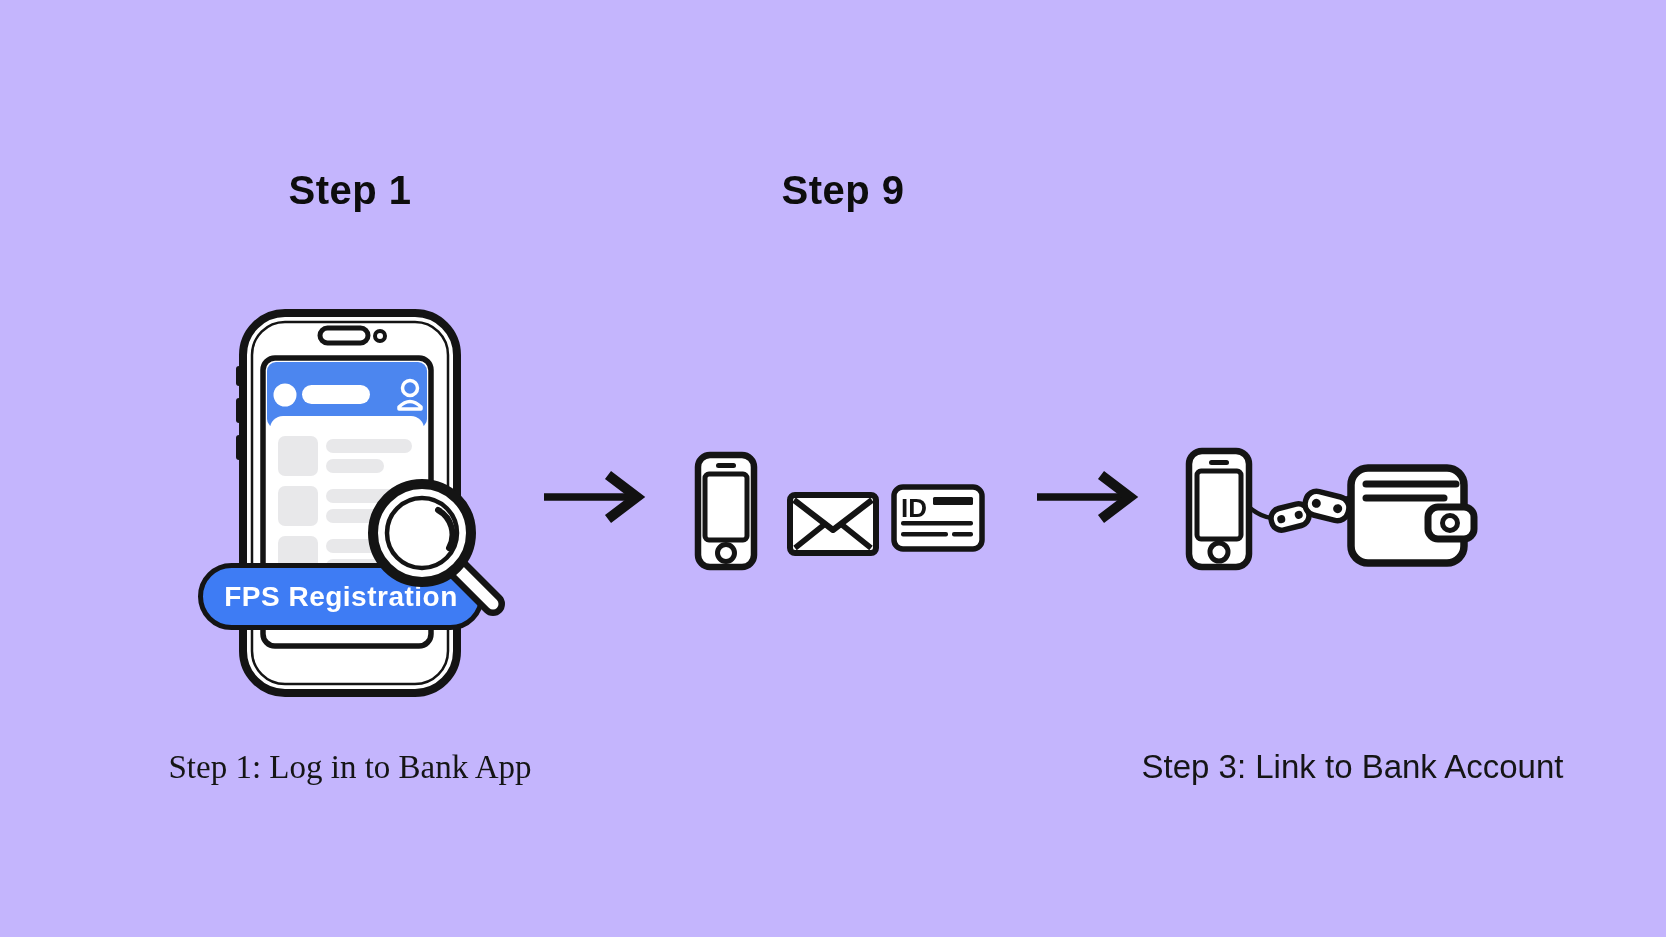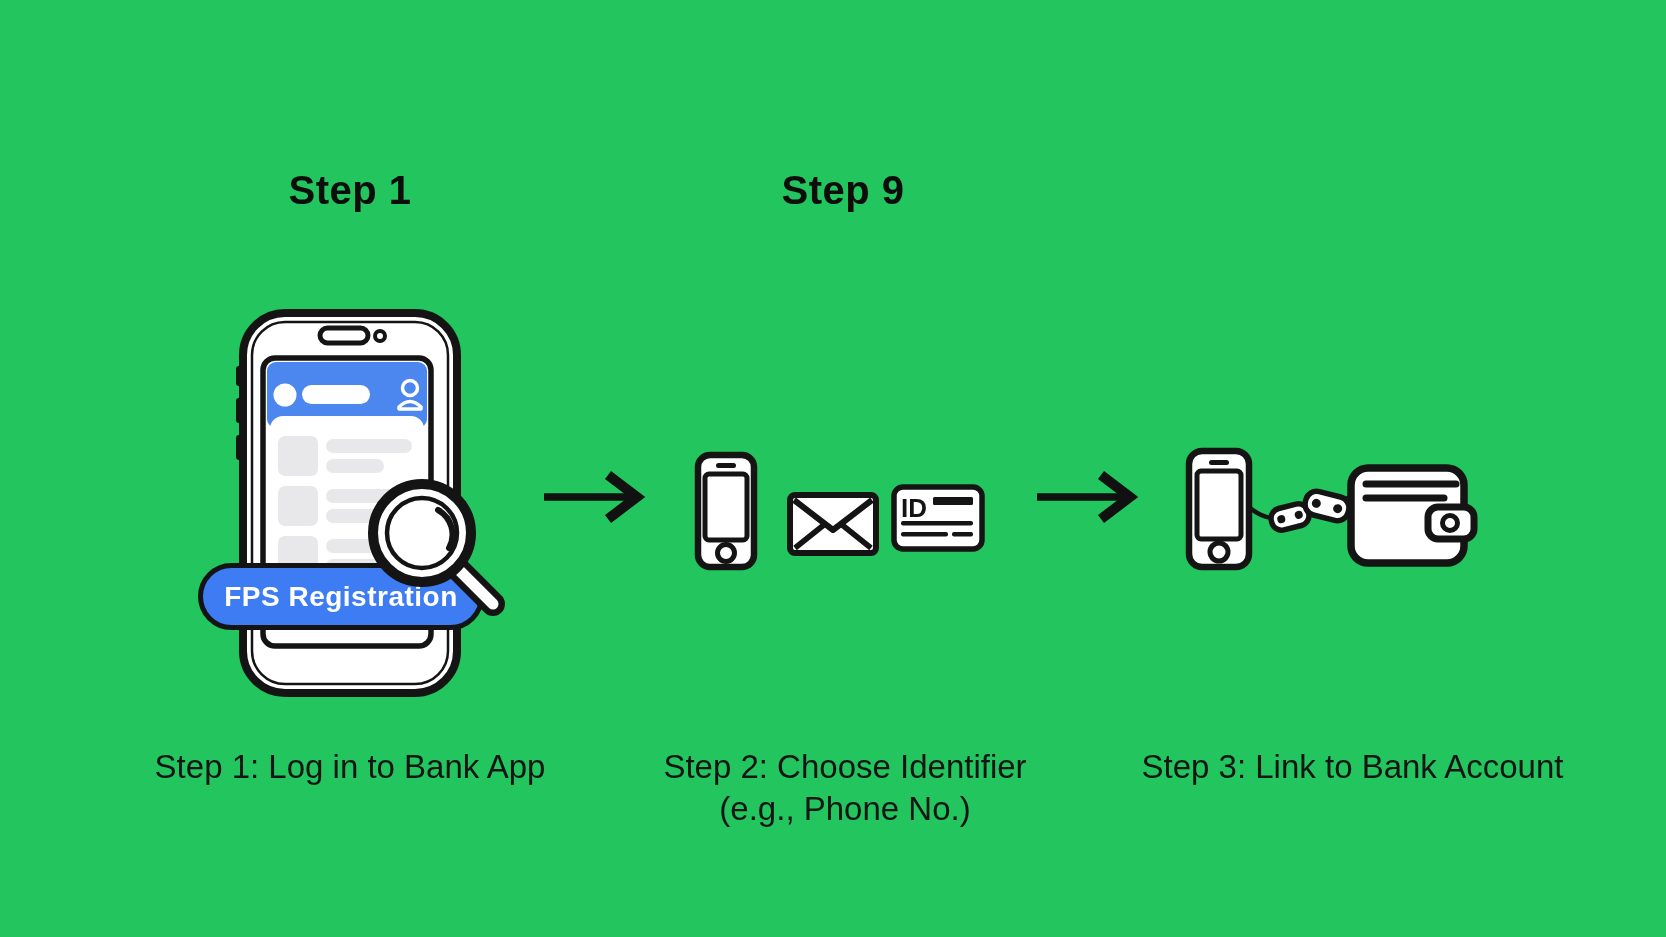--- a/index.html
+++ b/index.html
@@ -1,19 +1,19 @@
 <!DOCTYPE html>
 <html><head>
 <meta charset="utf-8">
 <style>
   html,body{margin:0;padding:0;background:#fdfdfc;}
   .canvas{
     position:relative;
     width:1666px;height:937px;
-    background:#22c55e;
+    background:#c4b5fd;
     overflow:hidden;
     font-family:"Liberation Sans", sans-serif;
     color:#111;
   }
   .abs{position:absolute;}
   .step-header{
     position:absolute;
     width:300px;
     text-align:center;
     font-size:40px;
@@ -163,26 +163,22 @@
   </svg>
 
   <svg class="abs" style="left:1346px;top:462px;" width="136" height="108" viewBox="0 0 136 108">
     <rect x="5" y="6" width="113" height="95" rx="17" fill="#ffffff" stroke="#141414" stroke-width="7.5"></rect>
     <line x1="20" y1="22" x2="110" y2="22" stroke="#141414" stroke-width="7" stroke-linecap="round"></line>
     <line x1="20" y1="36" x2="98" y2="36" stroke="#141414" stroke-width="7" stroke-linecap="round"></line>
     <rect x="82" y="45" width="46" height="32" rx="10" fill="#ffffff" stroke="#141414" stroke-width="7"></rect>
     <circle cx="104" cy="61" r="7.5" fill="#ffffff" stroke="#141414" stroke-width="5"></circle>
   </svg>
 
-  <div class="caption" style="left:115px;top:746px;width:470px;">
+  <div class="caption" style="left:115px;top:746px;width:470px;font-family:Liberation Serif, serif;">
     <div>Step 1: Log in to Bank App</div>
   </div>
 
-  <div class="caption" style="left:610px;top:746px;width:470px;">
-    <div>Step 2: Choose Identifier</div>
-    <div>(e.g., Phone No.)</div>
-  </div>
 
   <div class="caption" style="left:1090px;top:746px;width:525px;text-align:center;">
     <div>Step 3: Link to Bank Account</div>
   </div>
 
 </div>
 
 </body></html>

